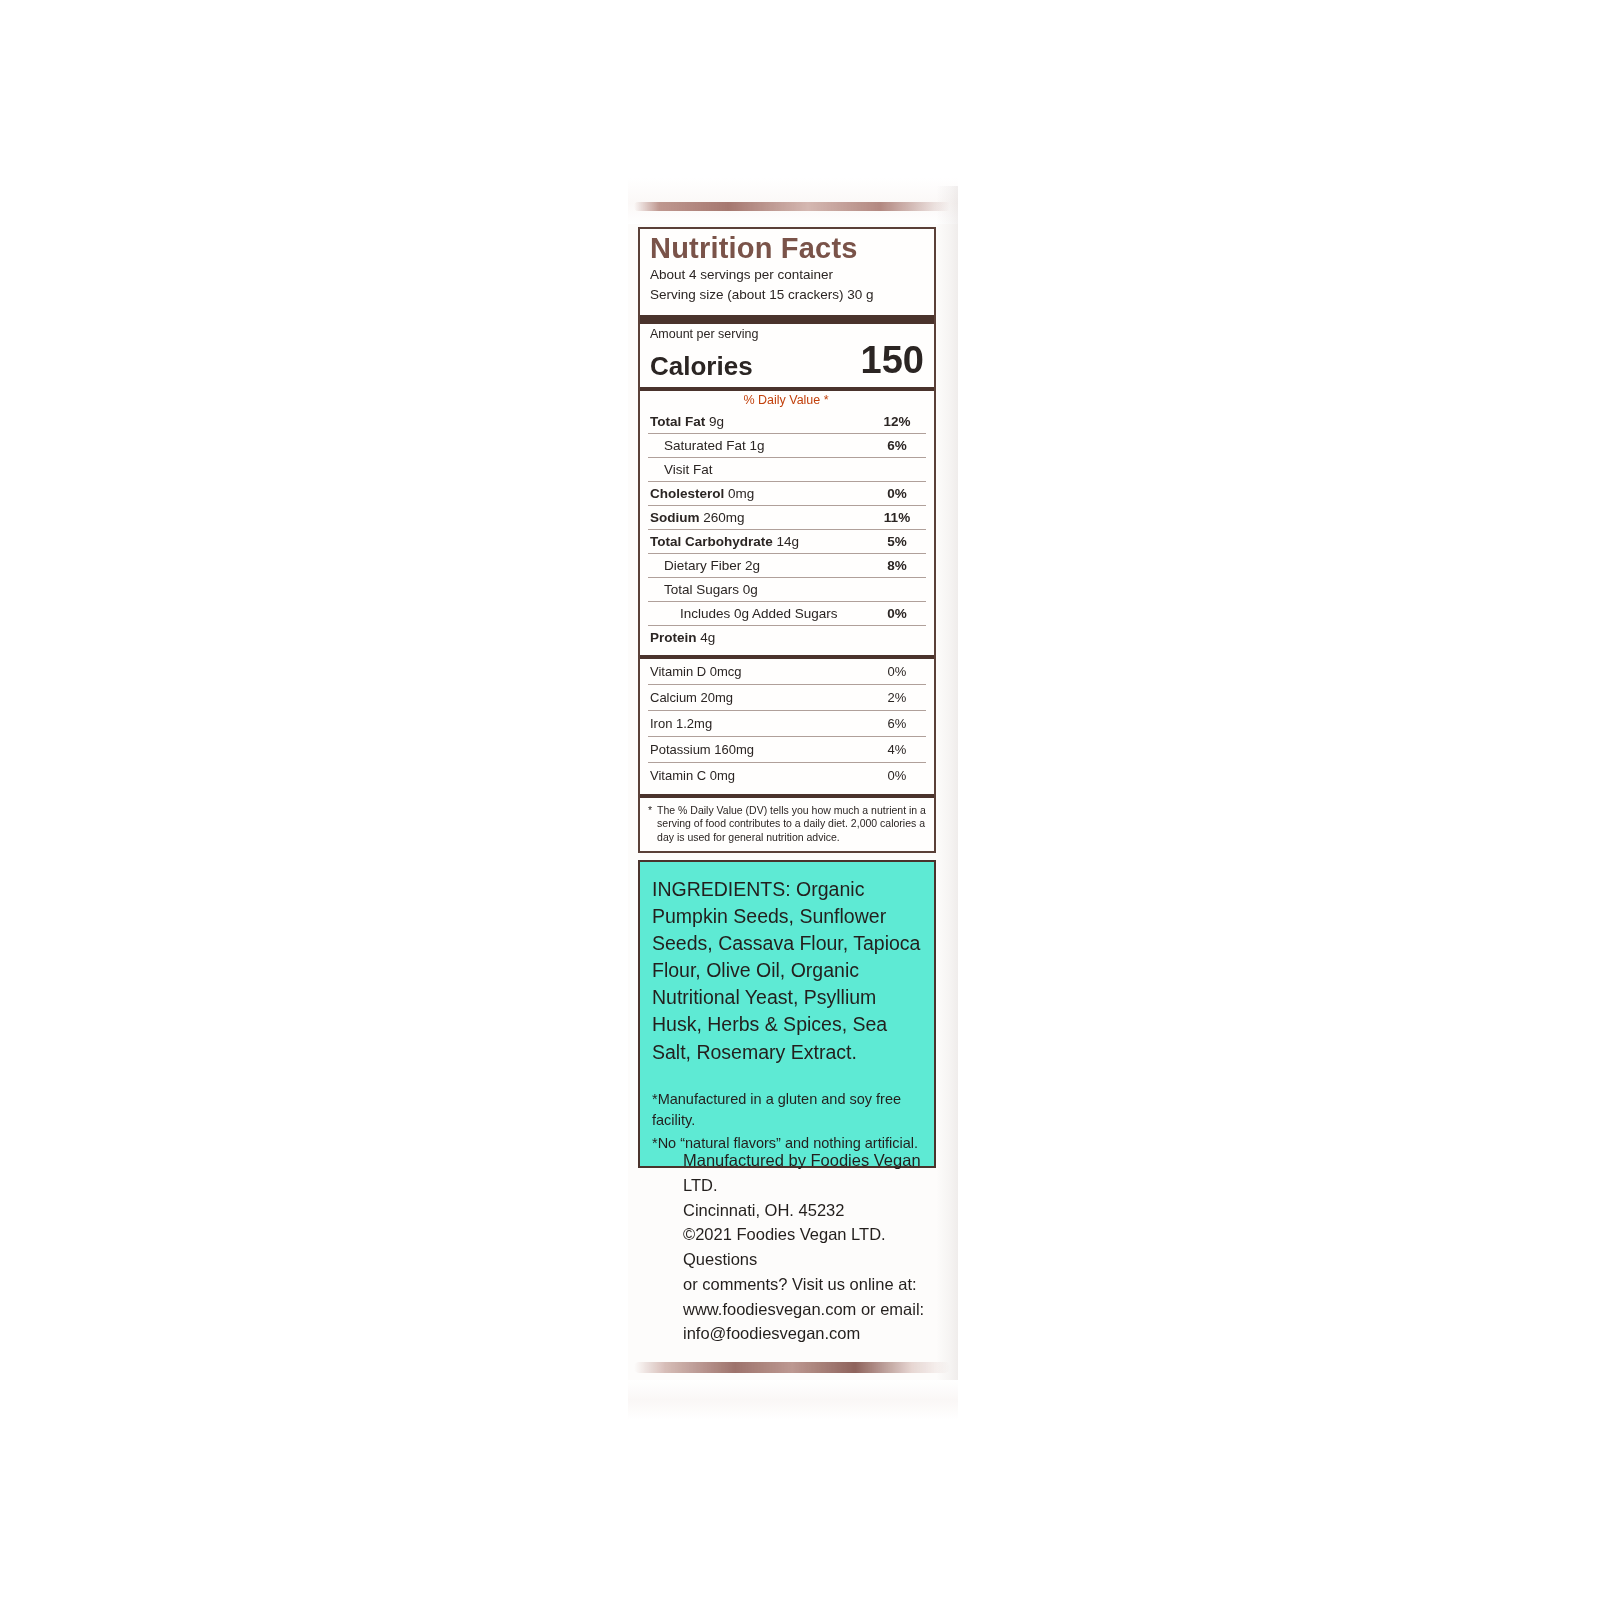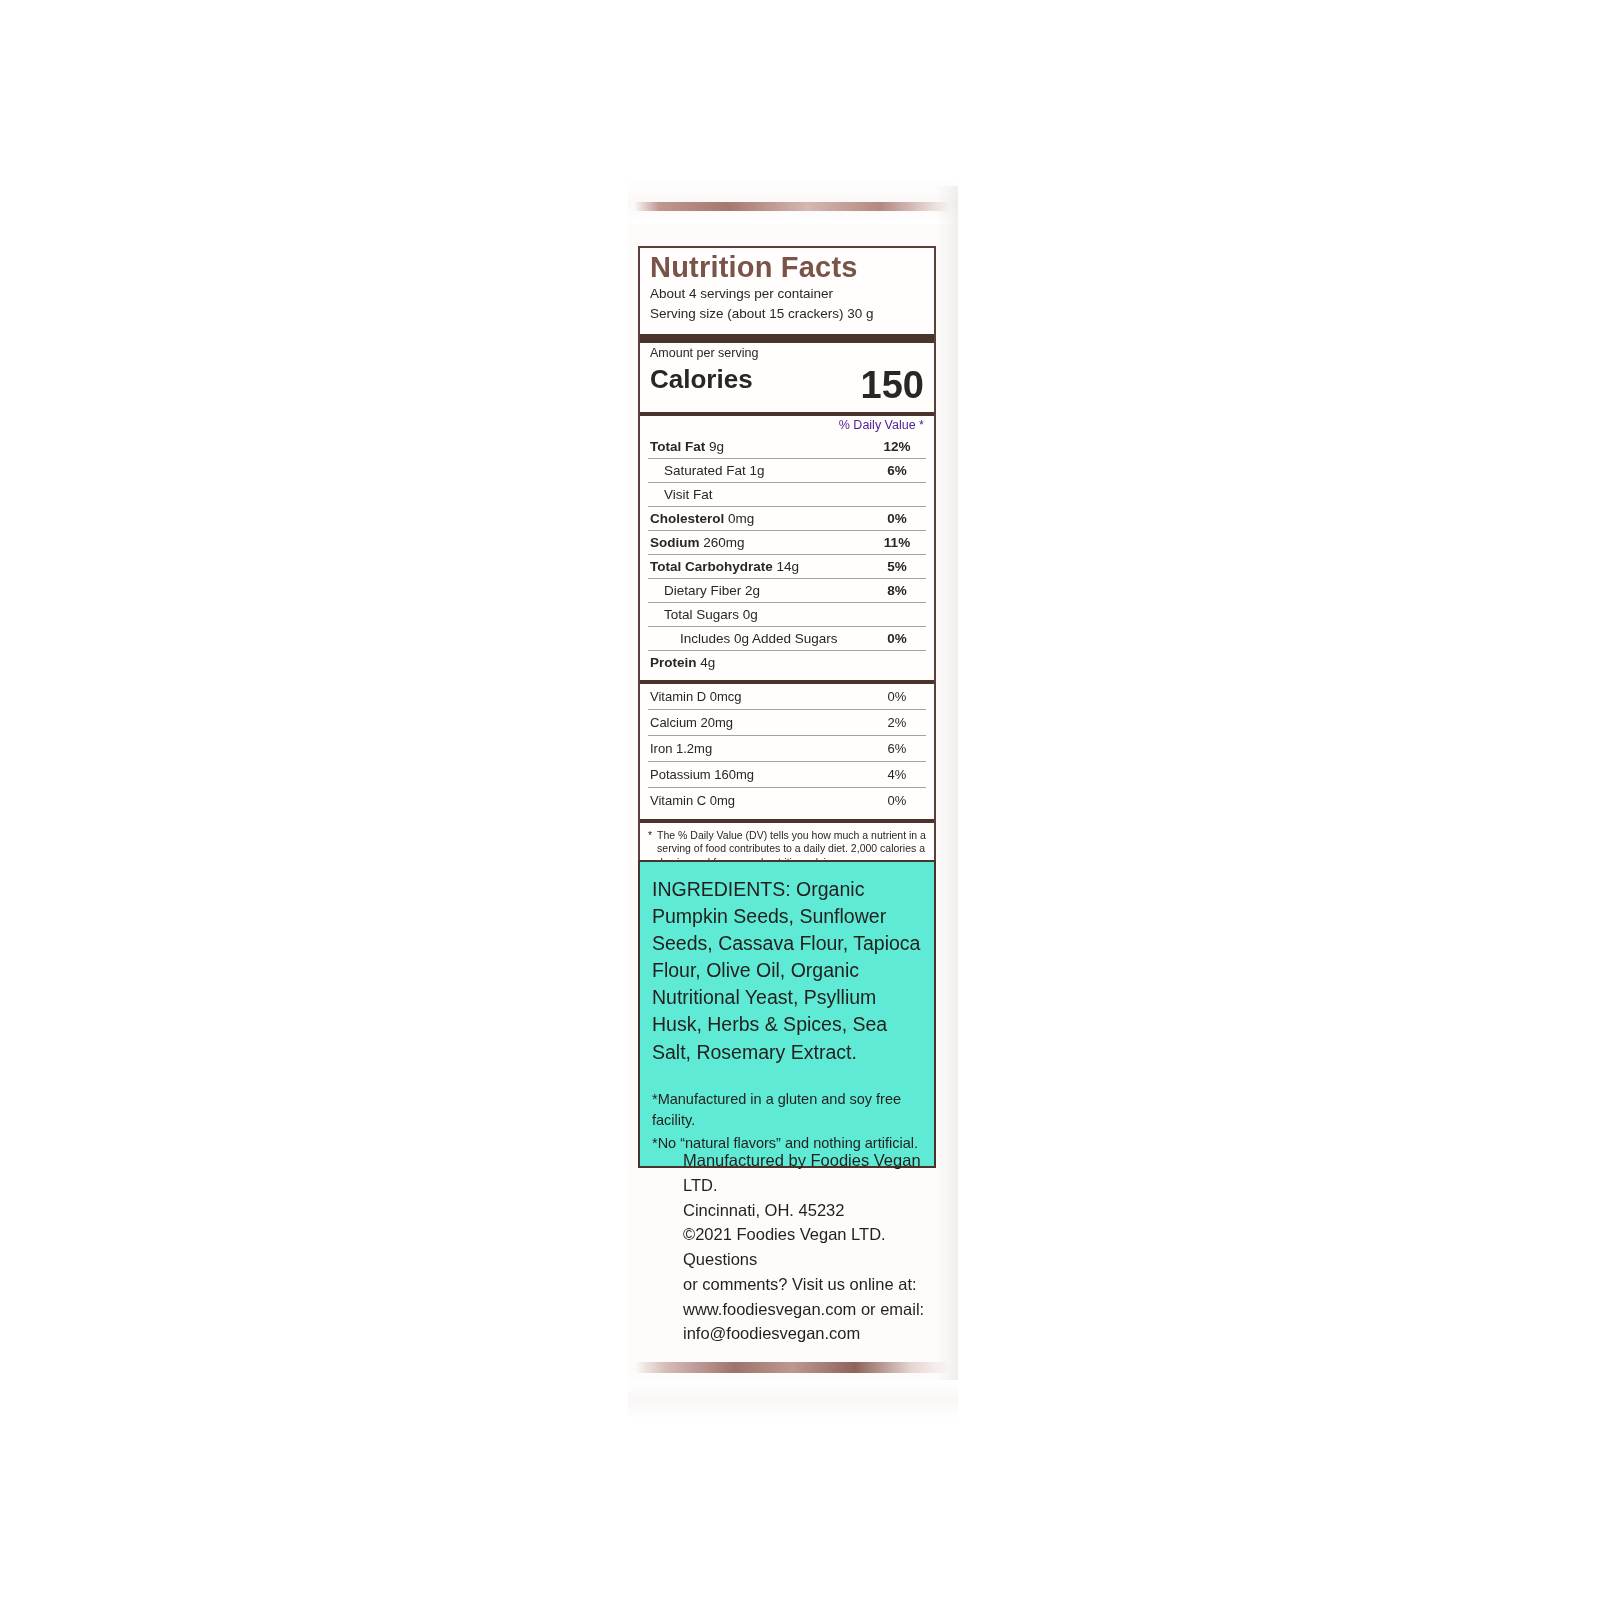--- a/index.html
+++ b/index.html
@@ -81,21 +81,21 @@
     top: 186px;
     width: 22px;
     height: 1226px;
     background: linear-gradient(90deg, rgba(0,0,0,0) 0%, rgba(120,100,95,0.05) 60%, rgba(120,100,95,0.10) 100%);
   }
 
   
   #nutrition-box {
     position: absolute;
     left: 638px;
-    top: 246px;
+    top: 227px;
     width: 298px;
     box-sizing: border-box;
     border: 2px solid #5a4038;
     background: #fffefd;
     padding: 0;
   }
   .nf-inner { padding: 0 8px 6px 8px; }
 
   #nf-title {
     font-size: 29px;
@@ -119,32 +119,32 @@
   }
   .rule-med {
     height: 4px;
     background: #4a332c;
     margin: 0;
   }
 
   .amount-per { font-size: 12.5px; padding: 3px 0 0 2px; color: #2b2523; }
   .cal-row {
     display: flex;
+    align-items: flex-end;
     justify-content: space-between;
     padding: 0 2px 2px 2px;
-    margin-top: 6px;
   }
   .cal-label { font-size: 26px; font-weight: bold; color: #2b2523; line-height: 1; }
   .cal-value { font-size: 38px; font-weight: bold; color: #2b2523; line-height: 1; }
 
   .dv-head {
-    text-align: right;
+    text-align: center;
     font-size: 12.5px;
     padding: 2px 2px 3px 0;
-    color: #4c1d95;
+    color: #c2410c;
   }
 
   table.nf-table {
     width: 100%;
     border-collapse: collapse;
     font-size: 13.5px;
     color: #2b2523;
   }
   table.nf-table td {
     padding: 4px 2px 4px 2px;

